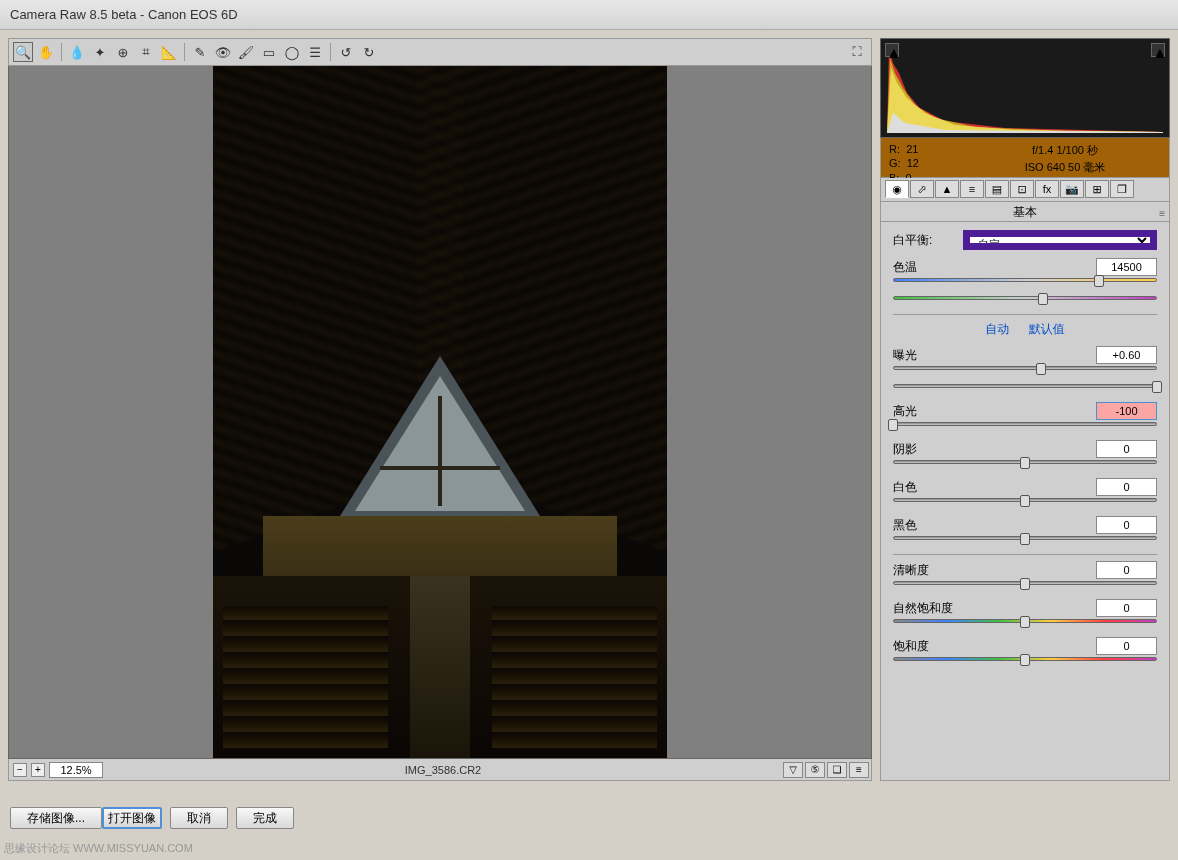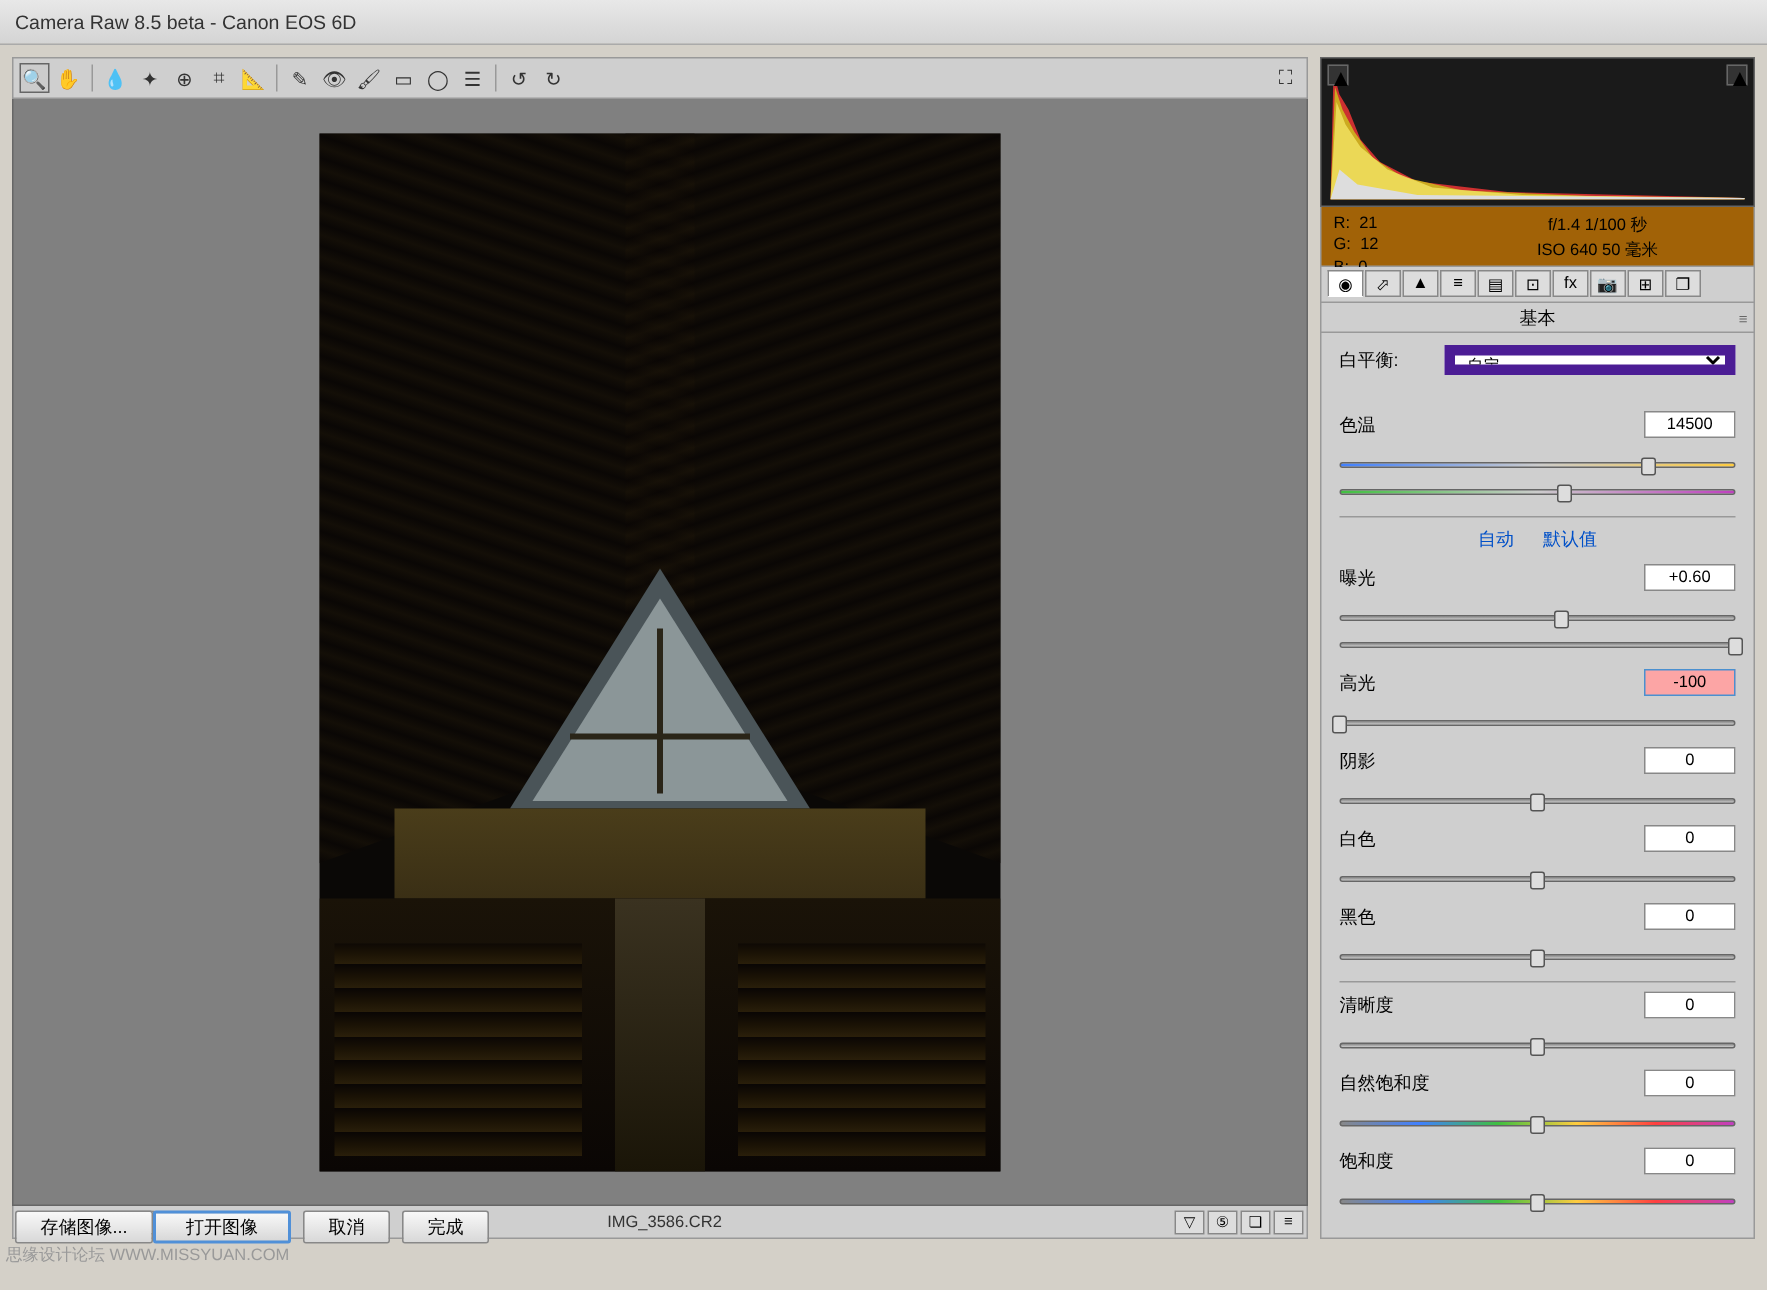--- a/index.html
+++ b/index.html
@@ -37,40 +37,40 @@
 .hist-clip-l { left: 4px; } .hist-clip-r { right: 4px; }
 .info-strip { height: 40px; background: #a16207; border: 1px solid #999; border-top: none; display: flex; font-size: 11px; padding: 4px 8px; }
 .info-rgb { width: 80px; line-height: 1.3; }
 .info-exif { flex: 1; text-align: center; line-height: 1.5; }
 .tab-strip { height: 24px; background: #cfcfcf; border: 1px solid #999; border-top: none; display: flex; padding: 2px 4px; gap: 1px; }
 .tab-icon { width: 24px; height: 18px; border: 1px solid #888; background: #ddd; display: flex; align-items: center; justify-content: center; font-size: 11px; cursor: pointer; }
 .tab-icon.active { background: #fff; border-bottom: 1px solid #fff; }
 .panel-title { height: 20px; background: #cfcfcf; border: 1px solid #999; border-top: none; text-align: center; font-size: 12px; line-height: 20px; position: relative; }
 .panel-menu { position: absolute; right: 4px; top: 2px; font-size: 10px; color: #666; cursor: pointer; }
 .controls { flex: 1; background: #cfcfcf; border: 1px solid #999; border-top: none; padding: 8px 12px; overflow-y: auto; font-size: 12px; }
-.ctrl-row { display: flex; align-items: center; margin-bottom: 16px; }
+.ctrl-row { display: flex; align-items: center; margin-bottom: 0; }
 .ctrl-label { width: 70px; font-size: 12px; }
 .ctrl-select { flex: 1; height: 20px; border: 7px solid #4c1d95; background: #fff; font-size: 11px; padding: 0 4px; }
 .ctrl-value { width: 61px; height: 18px; border: 1px solid #888; background: #fff; text-align: center; font-size: 11px; line-height: 16px; }
 .ctrl-value.selected { background: #fca5a5; border: 1px solid #4a90d0; }
 .slider { height: 8px; margin: 2px 0 10px 0; position: relative; cursor: pointer; }
 .slider-track { height: 4px; background: linear-gradient(#888, #ccc); border: 1px solid #666; border-radius: 2px; }
 .slider-track.temp { background: linear-gradient(90deg, #4080ff, #ccc, #ffcc40); }
 .slider-track.tint { background: linear-gradient(90deg, #40c040, #ccc, #c040c0); }
 .slider-track.vib { background: linear-gradient(90deg, #888, #4080ff, #40c040, #ffcc40, #ff4040, #c040c0); }
 .slider-thumb { position: absolute; top: -3px; width: 10px; height: 12px; background: #ddd; border: 1px solid #555; border-radius: 2px; transform: translateX(-50%); }
 .divider { height: 1px; background: #999; margin: 6px 0; }
 .auto-links { text-align: center; font-size: 12px; margin: 4px 0 8px; }
 .auto-links span { color: #0050c8; cursor: pointer; margin: 0 8px; }
 .bottom-bar { position: absolute; left: 0; right: 0; bottom: 26px; height: 32px; display: flex; align-items: center; padding: 0 10px; }
 .btn { height: 22px; padding: 0 16px; border: 1px solid #888; background: linear-gradient(#f8f8f8,#d8d8d8); font-size: 12px; cursor: pointer; border-radius: 2px; }
-.btn.primary { border: 2px solid #5090d8; padding: 0 20px; }
+.btn.primary { border: 2px solid #5090d8; padding: 0 4px; }
 .metadata-link { flex: 1; text-align: center; font-size: 11px; color: #0050c8; text-decoration: underline; cursor: pointer; }
 .bottom-btns { display: flex; gap: 8px; }
-.watermark { position: absolute; left: 4px; bottom: 16px; font-size: 11px; color: #999; }
+.watermark { position: absolute; left: 4px; bottom: 4px; font-size: 11px; color: #999; }
 </style>
 </head>
 <body>
 
 <div class="titlebar">
   <span>Camera Raw 8.5 beta  -  Canon EOS 6D</span>
 </div>
 
 <div class="content">
   <div class="left-panel">

